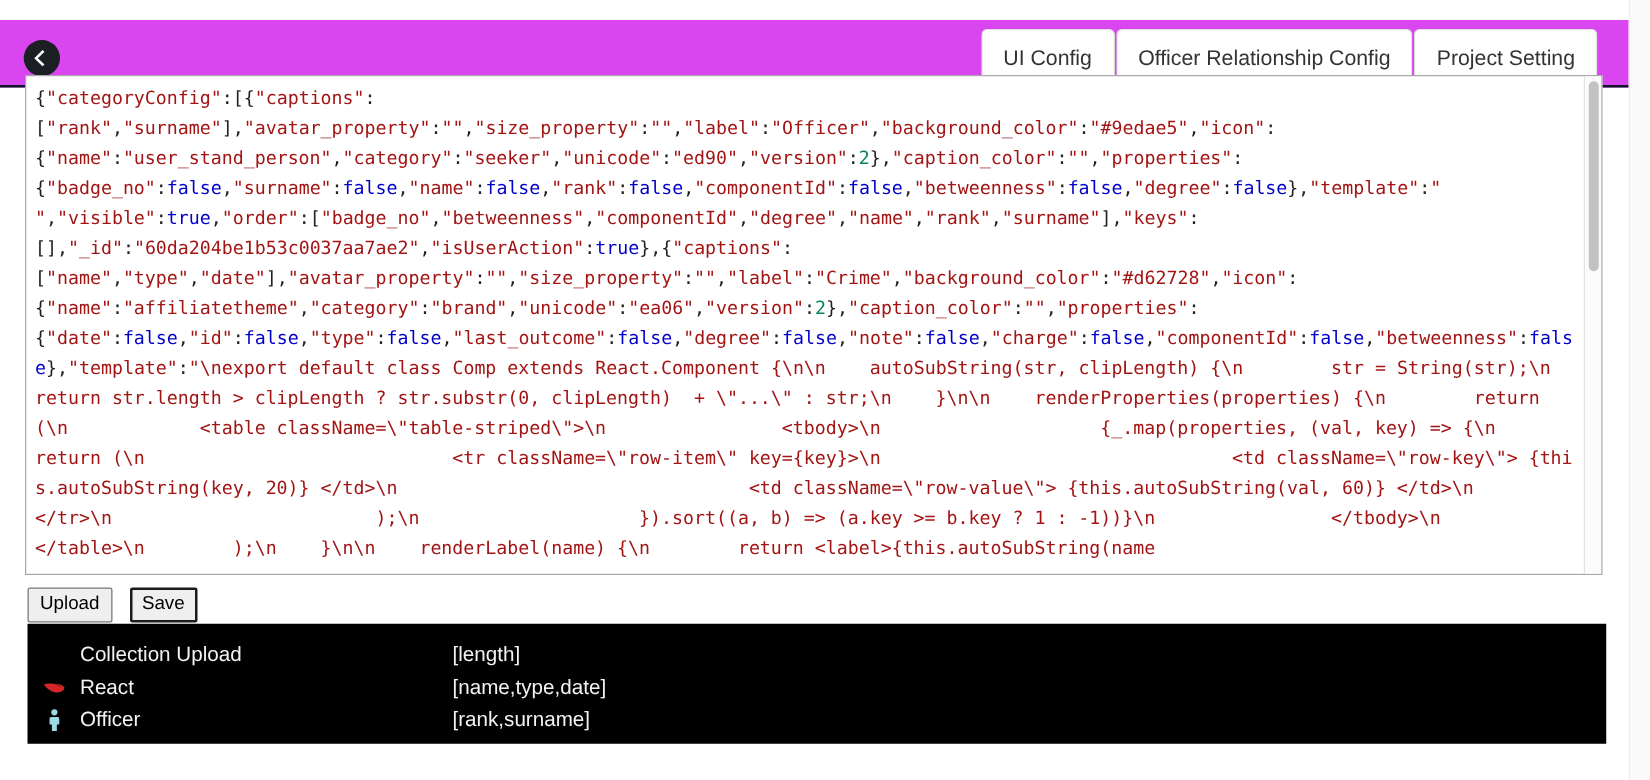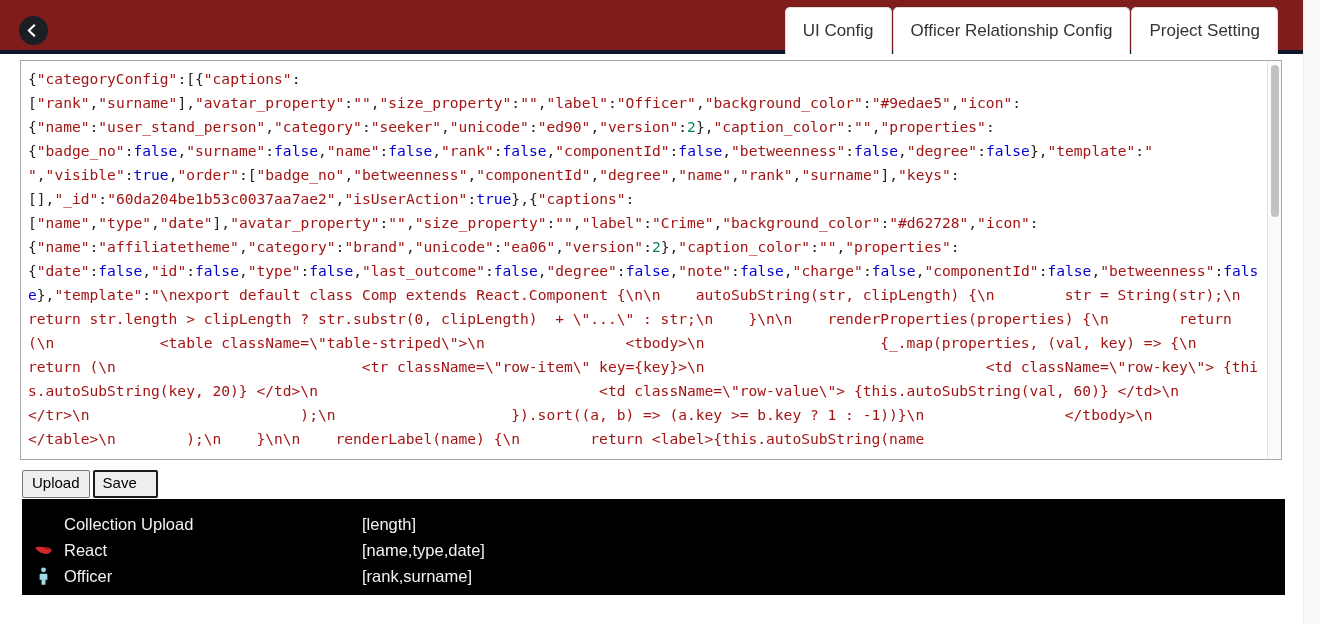--- a/index.html
+++ b/index.html
@@ -13,26 +13,26 @@
     position: relative;
     width: 1320px;
     height: 624px;
     overflow: hidden;
     background: #ffffff;
   }
 
   
   .topbar {
     position: absolute;
-    left: 0; top: 0;
+    left: 0; top: 16px;
     width: 1303px;
     height: 54px;
-    border-bottom: 4px solid #0f172a;
-    box-sizing: border-box;
-    background: #7f1d1d;
+    border-bottom: 2px solid #0f172a;
+    box-sizing: border-box;
+    background: #d946ef;
   }
   .back-btn {
     position: absolute;
     left: 19px; top: 16px;
     width: 29px; height: 29px;
     border-radius: 50%;
     background: #1b1f23;
     cursor: pointer;
     display: flex;
     align-items: center;
@@ -121,36 +121,36 @@
     border-radius: 4px;
     background: #c2c2c2;
   }
 
   
   .btnrow {
     position: absolute;
     left: 22px;
     top: 470px;
     display: flex;
-    gap: 3px;
+    gap: 14px;
   }
   .btn {
     font-family: "Liberation Sans", sans-serif;
     font-size: 15px;
     color: #000000;
     background: #efefef;
     border: 1px solid #767676;
     border-radius: 2px;
     padding: 4px 9px 5px 9px;
     cursor: pointer;
     line-height: 1.1;
   }
   .btn.focused {
     border: 2px solid #1b1b1b;
-    padding: 3px 19px 4px 8px;
+    padding: 3px 8px 4px 8px;
   }
 
   
   .legend {
     position: absolute;
     left: 22px;
     top: 499px;
     width: 1263px;
     height: 96px;
     background: #000000;

